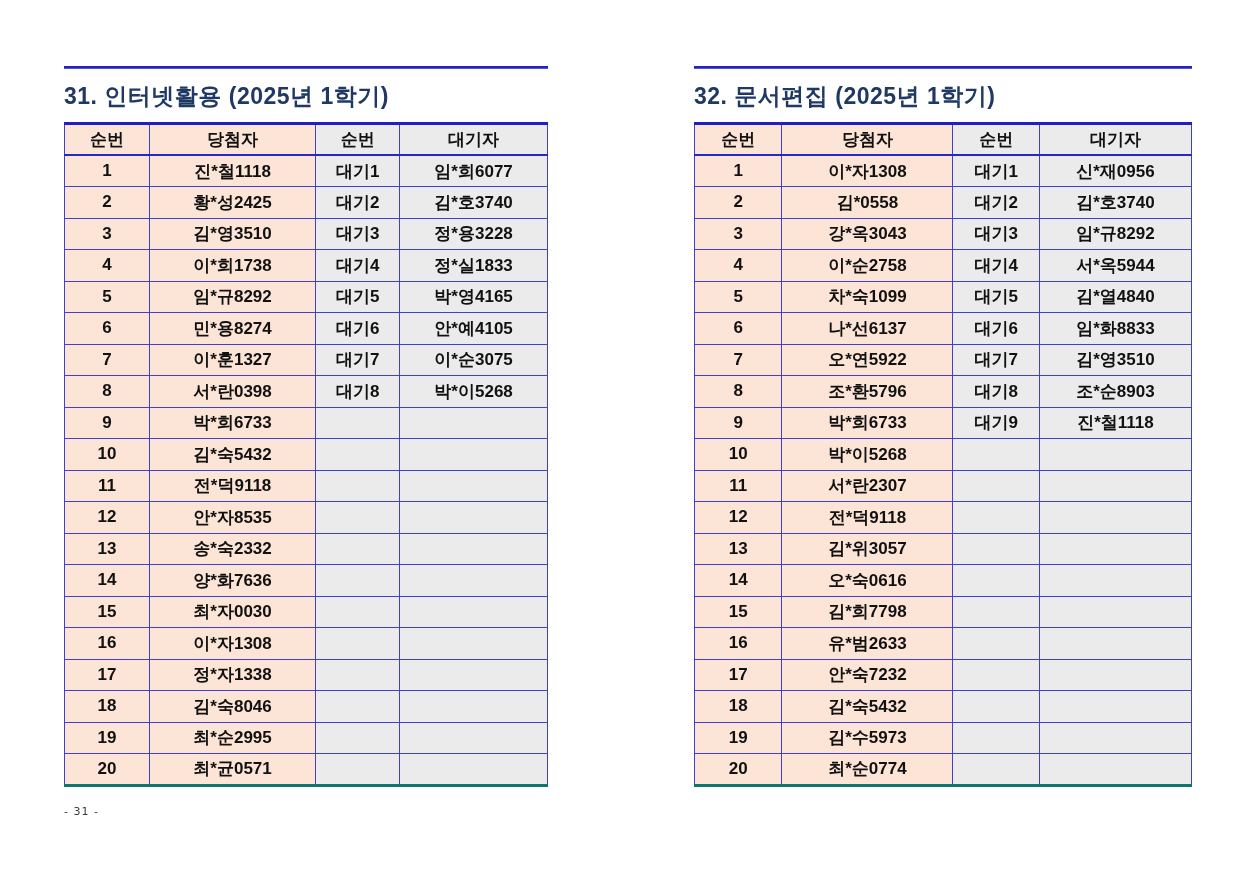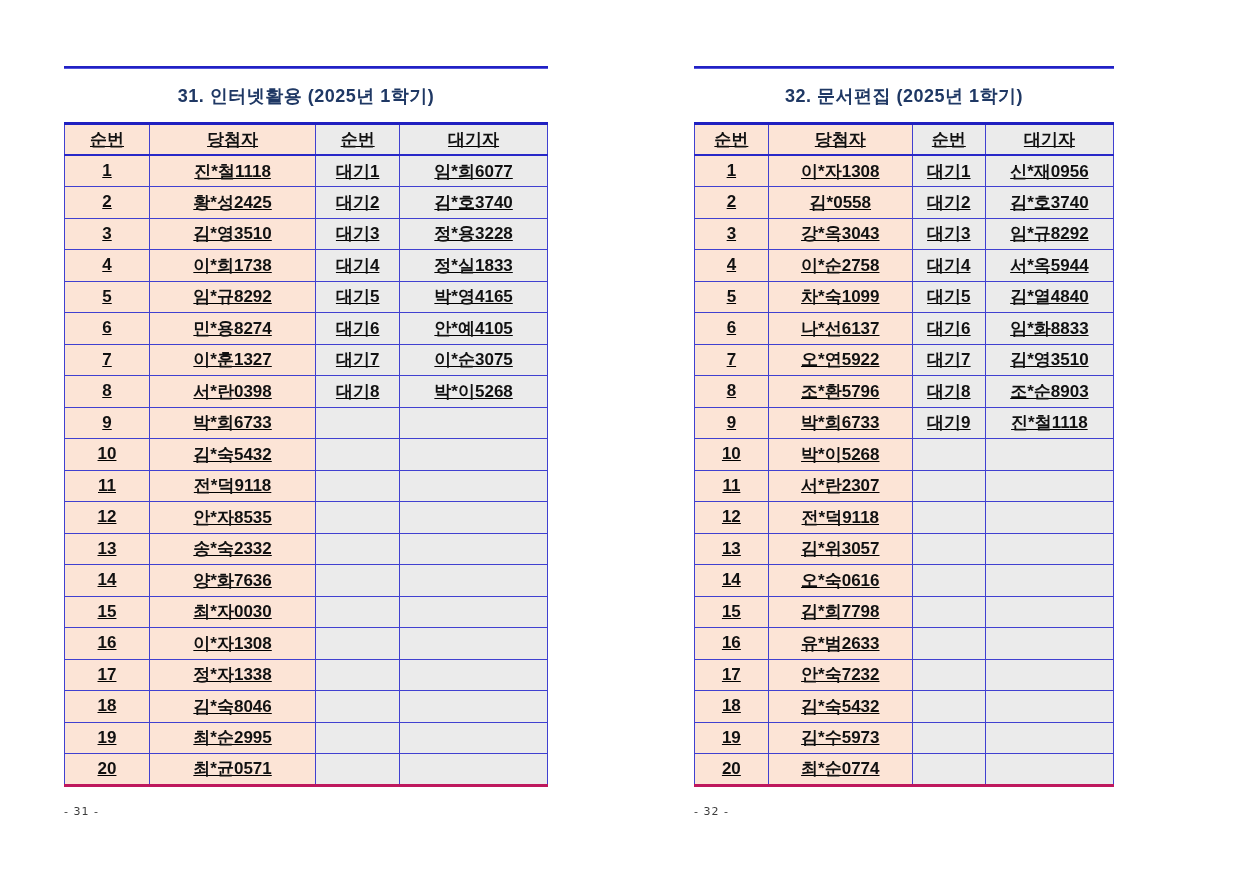--- a/index.html
+++ b/index.html
@@ -9,44 +9,43 @@
     font-family: "Liberation Sans", "DejaVu Sans", sans-serif;
   }
   .sheet {
     position: relative;
     width: 1260px; height: 891px;
     background: #ffffff;
     overflow: hidden;
   }
   .panel { position: absolute; top: 66px; }
   .panel-left  { left: 64px;  width: 484px; }
-  .panel-right { left: 694px; width: 420px; }
+  .panel-right { left: 694px; width: 498px; }
 
   .top-rule {
     height: 3px;
     background: #2121c4;
     border-bottom: 1px solid #5555dd;
   }
   .panel-title {
     margin: 12px 0 11px 0;
-    text-align: center;
-    font-size: 18px;
+    text-align: left;
+    font-size: 23px;
     line-height: 30px;
     font-weight: bold;
     color: #1f3864;
     letter-spacing: 0.5px;
     white-space: nowrap;
   }
   table.roster {
     width: 100%;
     border-collapse: collapse;
     table-layout: fixed;
     border-top: 3px solid #2020c0;
-    border-bottom: 3px solid #be185d;
-    text-decoration: underline;
+    border-bottom: 3px solid #0f766e;
   }
   table.roster th, table.roster td {
     border: 1.5px solid #4040d0;
     height: 31.5px;
     padding: 0 2px;
     text-align: center;
     vertical-align: middle;
     font-size: 17px;
     font-weight: bold;
     color: #111111;
@@ -353,16 +352,15 @@
             <td class="wait"></td>
           </tr>
           <tr>
             <td class="win">20</td>
             <td class="win">최*순0774</td>
             <td class="wait"></td>
             <td class="wait"></td>
           </tr>
         </tbody>
     </table>
-    <div class="page-footer">- 32 -</div>
   </section>
 
 </div>
 
 </body></html>

